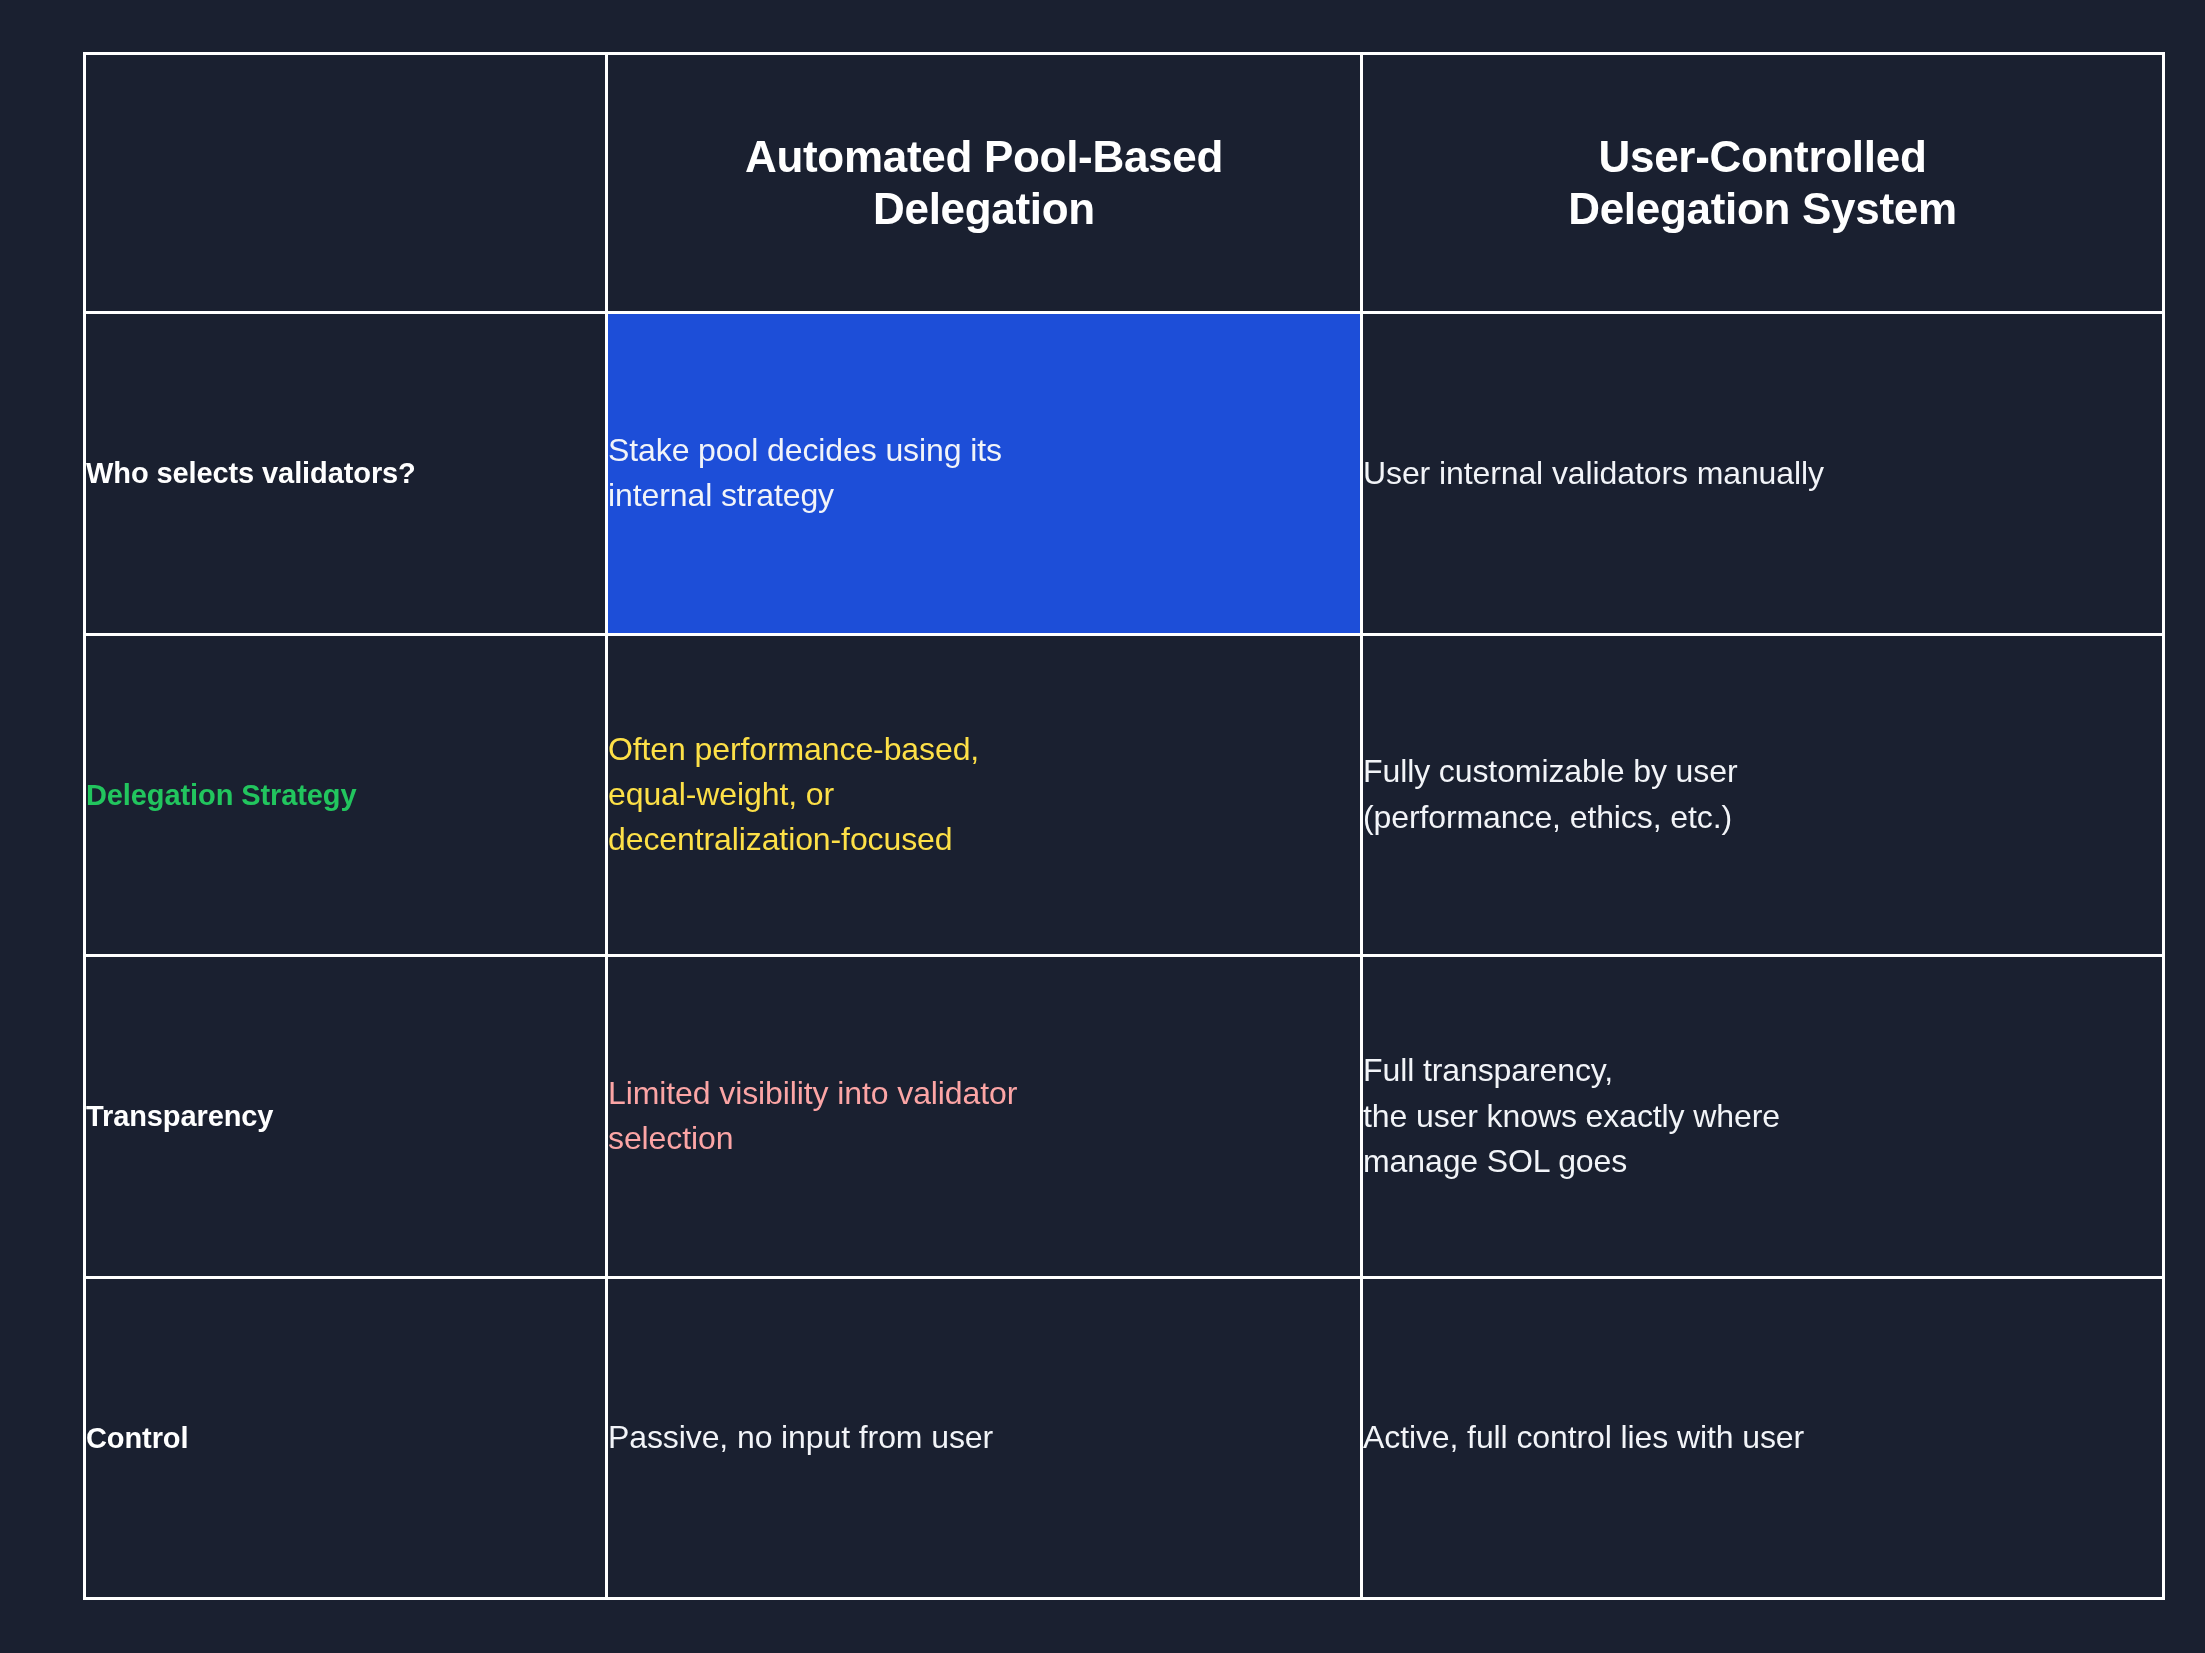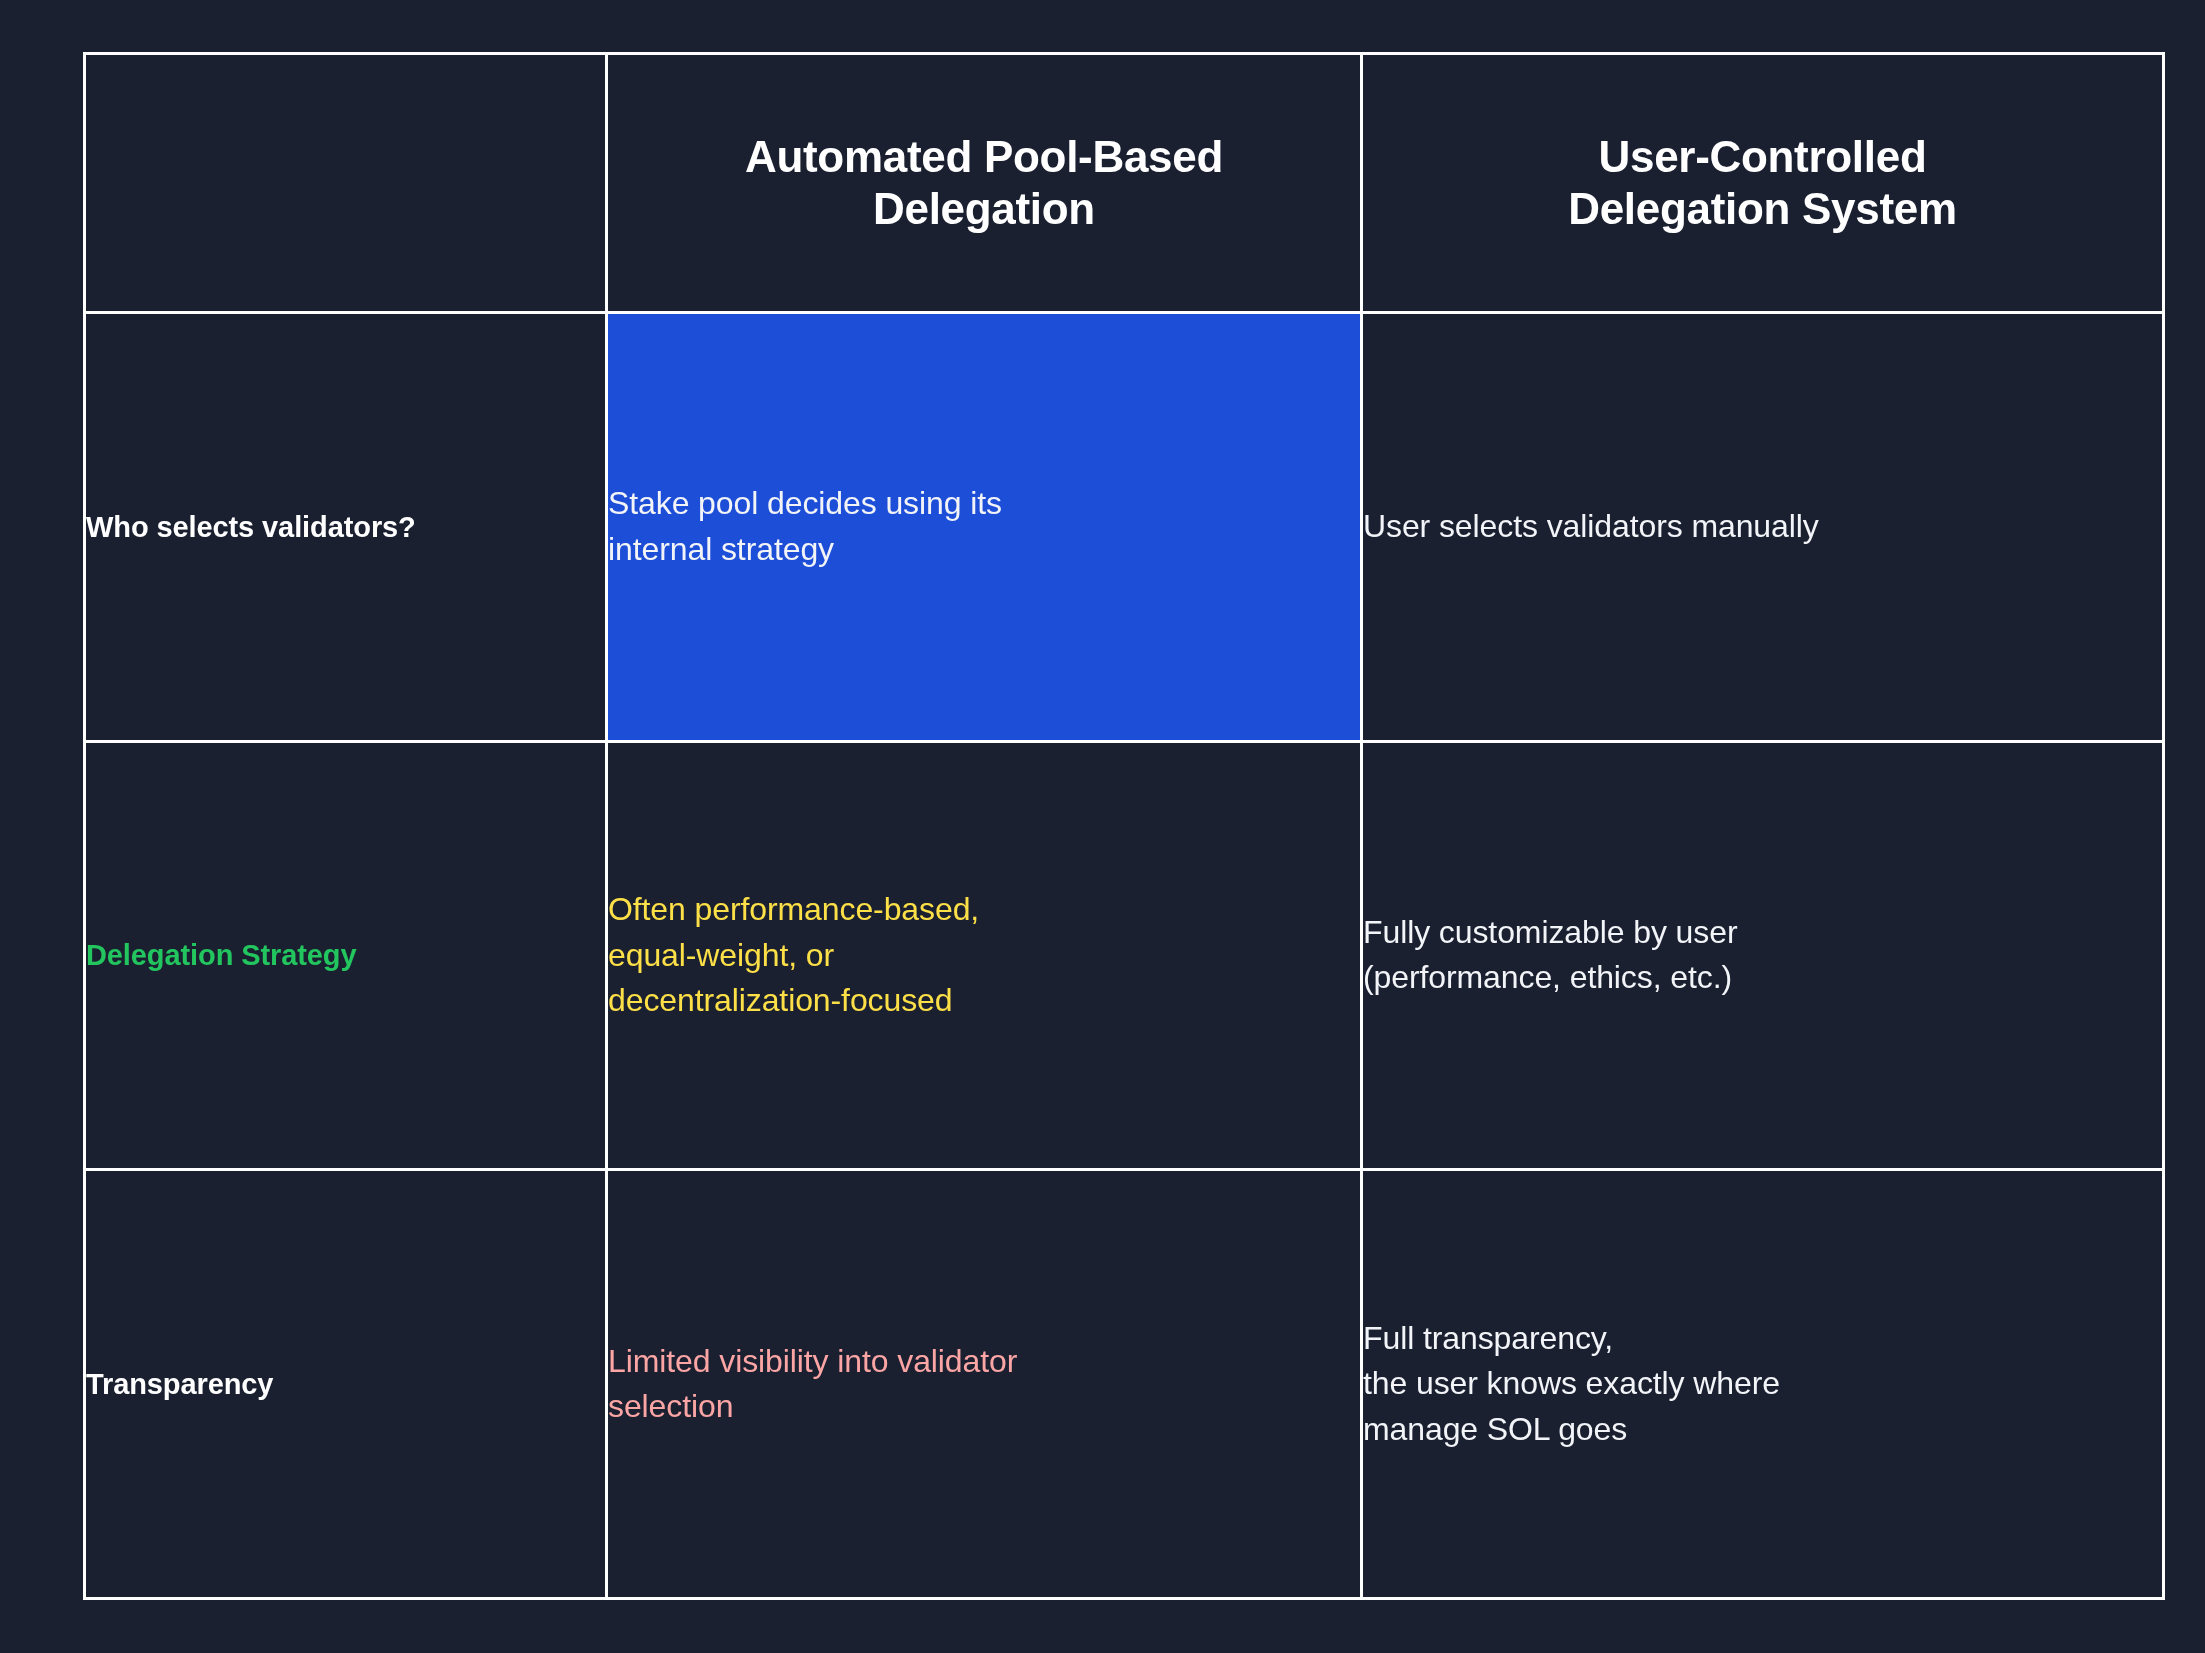--- a/index.html
+++ b/index.html
@@ -132,21 +132,21 @@
         <tr class="body-row">
           <td class="label-cell" style="background: rgb(26, 32, 48); border-color: rgb(255, 255, 255); color: rgb(255, 255, 255);">
             <span class="line">Who selects</span>
             <span class="line">validators?</span>
           </td>
           <td class="value-cell" style="background: #1d4ed8; border-color: rgb(255, 255, 255); color: rgb(242, 244, 248);">
             <span class="line">Stake pool decides using its</span>
             <span class="line">internal strategy</span>
           </td>
           <td class="value-cell" style="background: rgb(26, 32, 48); border-color: rgb(255, 255, 255); color: rgb(242, 244, 248);">
-            <span class="line">User selects validators manually</span>
+            <span class="line">User internal validators manually</span>
           </td>
         </tr>
 
         <tr class="body-row">
           <td class="label-cell" style="background: rgb(26, 32, 48); border-color: rgb(255, 255, 255); color: #22c55e;">
             <span class="line">Delegation Strategy</span>
           </td>
           <td class="value-cell" style="background: rgb(26, 32, 48); border-color: rgb(255, 255, 255); color: #fde047;">
             <span class="line">Often performance-based,</span>
             <span class="line">equal-weight, or</span>
@@ -166,20 +166,31 @@
             <span class="line">Limited visibility into validator</span>
             <span class="line">selection</span>
           </td>
           <td class="value-cell" style="background: rgb(26, 32, 48); border-color: rgb(255, 255, 255); color: rgb(242, 244, 248);">
             <span class="line">Full transparency,</span>
             <span class="line">the user knows exactly where</span>
             <span class="line">manage SOL goes</span>
           </td>
         </tr>
 
+        <tr class="body-row">
+          <td class="label-cell" style="background: rgb(26, 32, 48); border-color: rgb(255, 255, 255); color: rgb(255, 255, 255);">
+            <span class="line">Control</span>
+          </td>
+          <td class="value-cell" style="background: rgb(26, 32, 48); border-color: rgb(255, 255, 255); color: rgb(242, 244, 248);">
+            <span class="line">Passive, no input from user</span>
+          </td>
+          <td class="value-cell" style="background: rgb(26, 32, 48); border-color: rgb(255, 255, 255); color: rgb(242, 244, 248);">
+            <span class="line">Active, full control lies with user</span>
+          </td>
+        </tr>
 
 
       </tbody>
     </table>
   </div>
 
 </div>
 
 
 </body></html>

